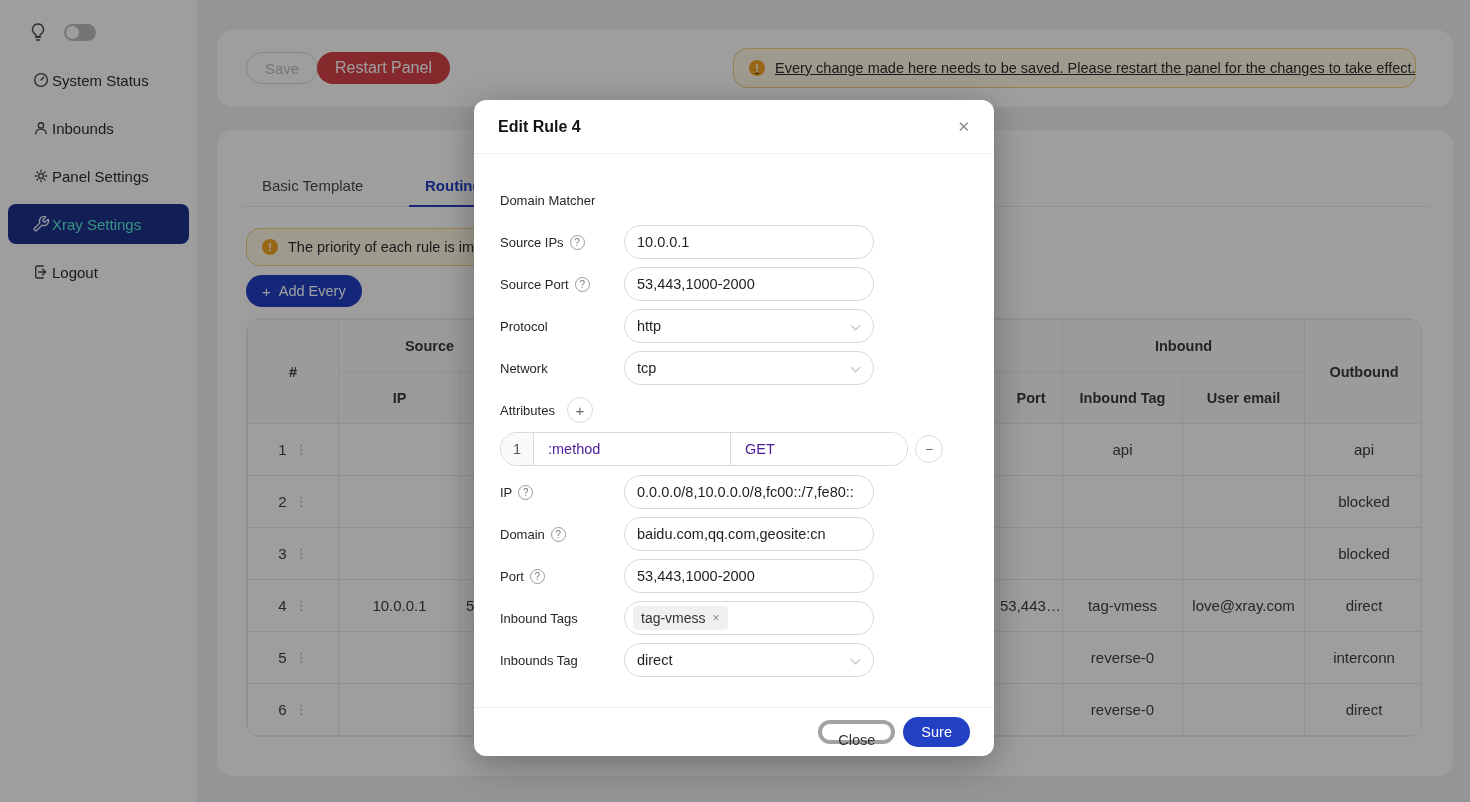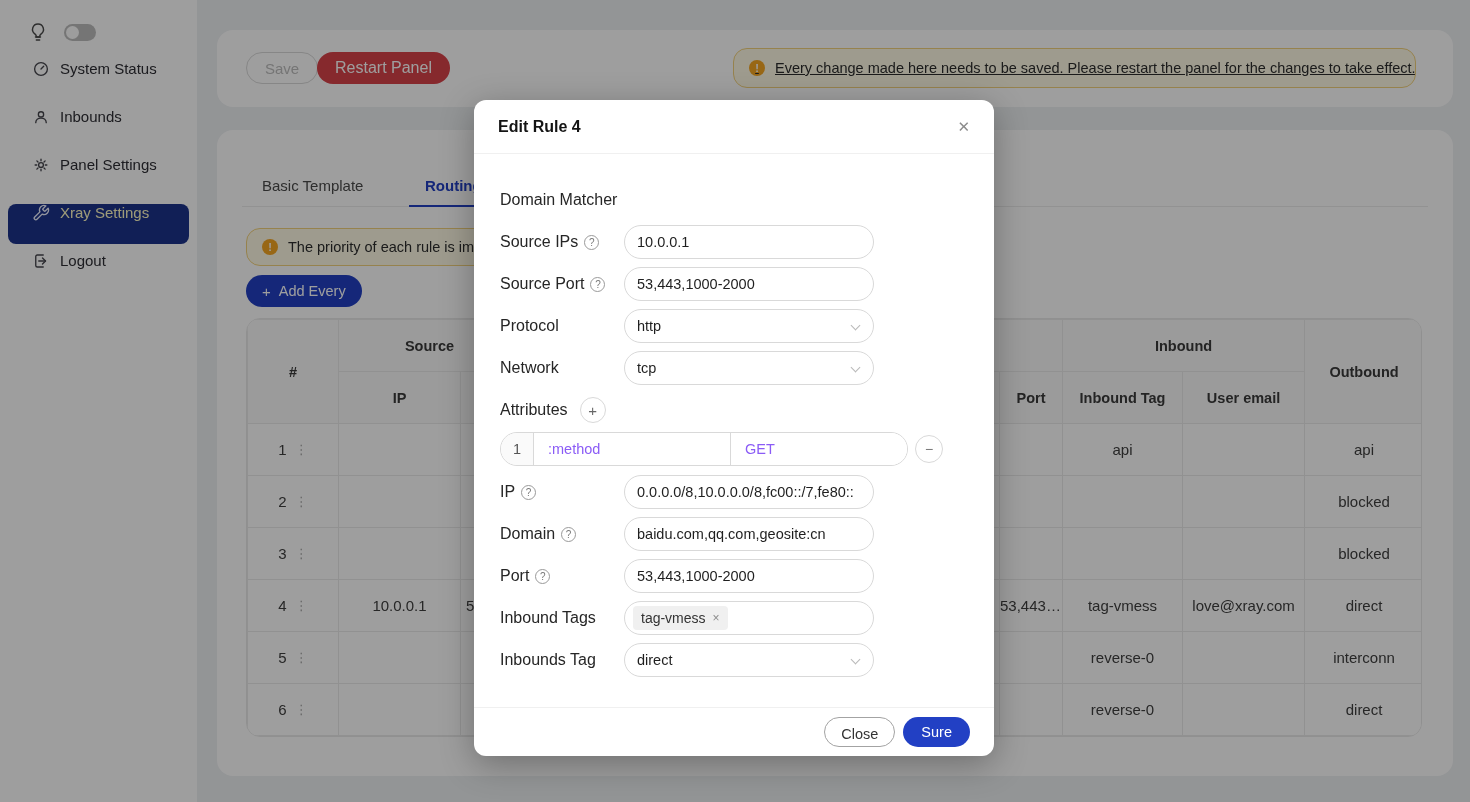--- a/index.html
+++ b/index.html
@@ -6,23 +6,23 @@
   html,body { width:1470px; height:802px; overflow:hidden; }
   body { font-family:"Liberation Sans", sans-serif; background:#eef0f3; position:relative; color:#333; }
 
   
   .sidebar { position:absolute; left:0; top:0; width:197px; height:802px; background:#fff; }
   .theme-row { position:absolute; left:28px; top:22px; display:flex; align-items:center; gap:16px; }
   .bulb { color:#4a4a4a; display:inline-flex; }
   .toggle { width:32px; height:17px; border-radius:9px; background:#bdbdbd; position:relative; cursor:pointer; }
   .toggle::after { content:""; position:absolute; left:2px; top:2px; width:13px; height:13px; border-radius:50%; background:#fdfdfd; }
   .nav { position:absolute; left:8px; right:8px; top:60px; }
-  .nav-item { height:40px; margin-bottom:8px; border-radius:8px; display:flex; align-items:flex-start; padding-left:24px; gap:10px; font-size:15px; color:#2e2e34; cursor:pointer; }
+  .nav-item { height:40px; margin-bottom:8px; border-radius:8px; display:flex; align-items:center; padding-left:24px; gap:2px; font-size:15px; color:#2e2e34; cursor:pointer; }
   .nav-item .ico { display:inline-flex; color:#46464d; }
-  .nav-item.active { background:#1c338c; color:#fef9c3; }
+  .nav-item.active { background:#1c338c; color:#5eead4; }
   .nav-item.active .ico { color:#eef1ff; }
 
   
   .card { position:absolute; background:#fff; border-radius:16px; }
   .toolbar-card { left:217px; top:30px; width:1236px; height:77px; }
   .main-card { left:217px; top:130px; width:1236px; height:646px; }
 
   
   button { font-family:"Liberation Sans", sans-serif; border:none; background:none; cursor:pointer; }
   .btn-save { position:absolute; left:29px; top:22px; height:32px; padding:0 18px; border-radius:16px; border:1px solid #d9d9d9; background:#fff; color:#bdbdbd; font-size:15px; }
@@ -57,41 +57,41 @@
   .overlay { position:absolute; inset:0; background:rgba(0,0,0,0.38); z-index:50; }
   .modal { position:absolute; left:474px; top:100px; width:520px; height:656px; background:#fff; border-radius:12px; z-index:100; box-shadow:0 8px 34px rgba(0,0,0,0.3); }
   .m-head { height:54px; border-bottom:1px solid #f0f0f0; display:flex; align-items:center; justify-content:space-between; padding:0 24px; }
   .m-title { font-size:16px; font-weight:bold; color:#141414; }
   .m-close { color:#8c8c8c; font-size:15px; line-height:1; }
   .m-close::after { content:"\2715"; }
   .m-body { position:absolute; top:54px; left:26px; right:26px; }
   .frow { display:flex; align-items:center; height:34px; margin-bottom:8px; }
   .frow.first { margin-top:29px; }
   .frow.attrs { margin-bottom:0; }
-  .flabel { width:124px; font-size:16px; color:#262626; display:flex; align-items:center; gap:6px; flex:0 0 124px; }
+  .flabel { width:124px; font-size:13px; color:#262626; display:flex; align-items:center; gap:6px; flex:0 0 124px; }
   .q { width:15px; height:15px; border:1px solid #9a9a9a; border-radius:50%; color:#787878; font-size:10px; display:inline-flex; align-items:center; justify-content:center; cursor:pointer; }
   .q::after { content:"?"; }
   .ctrl { width:250px; height:34px; border:1px solid #d9d9d9; border-radius:17px; position:relative; display:flex; align-items:center; padding:0 12px; font-size:14.5px; color:#1f1f1f; background:#fff; }
   input.ctrl { outline:none; }
   .chev { position:absolute; right:14px; top:12px; width:7px; height:7px; border-right:1.5px solid #b9b9b9; border-bottom:1.5px solid #b9b9b9; transform:rotate(45deg); }
   .plus-circle { width:26px; height:26px; border:1px solid #d9d9d9; border-radius:50%; color:#666; font-size:15px; display:inline-flex; align-items:center; justify-content:center; margin-left:6px; background:#fff; }
   .plus-circle::after { content:"+"; }
   .attr-row { height:34px; margin:5px 0 9px; display:flex; align-items:center; }
   .attr-group { width:408px; height:34px; border:1px solid #d9d9d9; border-radius:17px; display:flex; overflow:hidden; background:#fff; }
   .attr-idx { width:33px; background:#fafafa; border-right:1px solid #d9d9d9; display:flex; align-items:center; justify-content:center; font-size:14.5px; color:#555; flex:0 0 33px; }
-  .attr-in { border:none; outline:none; font-size:14.5px; color:#8b5cf6; padding-left:14px; font-family:"Liberation Sans", sans-serif; }
+  .attr-in { border:none; outline:none; font-size:14.5px; color:#4c1d95; padding-left:14px; font-family:"Liberation Sans", sans-serif; }
   .attr-key { width:197px; border-right:1px solid #d9d9d9; }
   .attr-val { flex:1; min-width:0; }
   .btn-minus { width:28px; height:28px; border:1px solid #d9d9d9; border-radius:50%; margin-left:7px; color:#777; font-size:14px; display:inline-flex; align-items:center; justify-content:center; background:#fff; }
   .btn-minus::after { content:"\2212"; }
   .chip { height:24px; background:#f0f0f0; border-radius:4px; padding:0 8px; display:inline-flex; align-items:center; gap:7px; font-size:14px; color:#333; margin-left:-4px; }
   .chip-x { color:#8c8c8c; font-size:12px; cursor:pointer; }
   .chip-x::after { content:"\00D7"; }
   .m-foot { position:absolute; left:0; right:0; top:607px; height:49px; border-top:1px solid #f0f0f0; display:flex; align-items:center; justify-content:flex-end; gap:8px; padding-right:24px; }
-  .btn-close { height:30px; padding:8px 16px; border-radius:15px; border:1px solid #a3a3a3; background:#fff; color:#333; font-size:14.5px; }
+  .btn-close { height:24px; padding:8px 16px; border-radius:15px; border:4px solid #a3a3a3; background:#fff; color:#333; font-size:14.5px; }
   .btn-sure { height:30px; padding:0 18px; border-radius:15px; background:#2240c4; color:#fff; font-size:14.5px; }
   svg { display:block; }
 </style>
 </head>
 <body>
 
 <aside class="sidebar">
   <div class="theme-row">
     <span class="bulb">
       <svg width="20" height="20" viewBox="0 0 24 24" fill="none" stroke="currentColor" stroke-width="1.7" stroke-linecap="round" stroke-linejoin="round">

